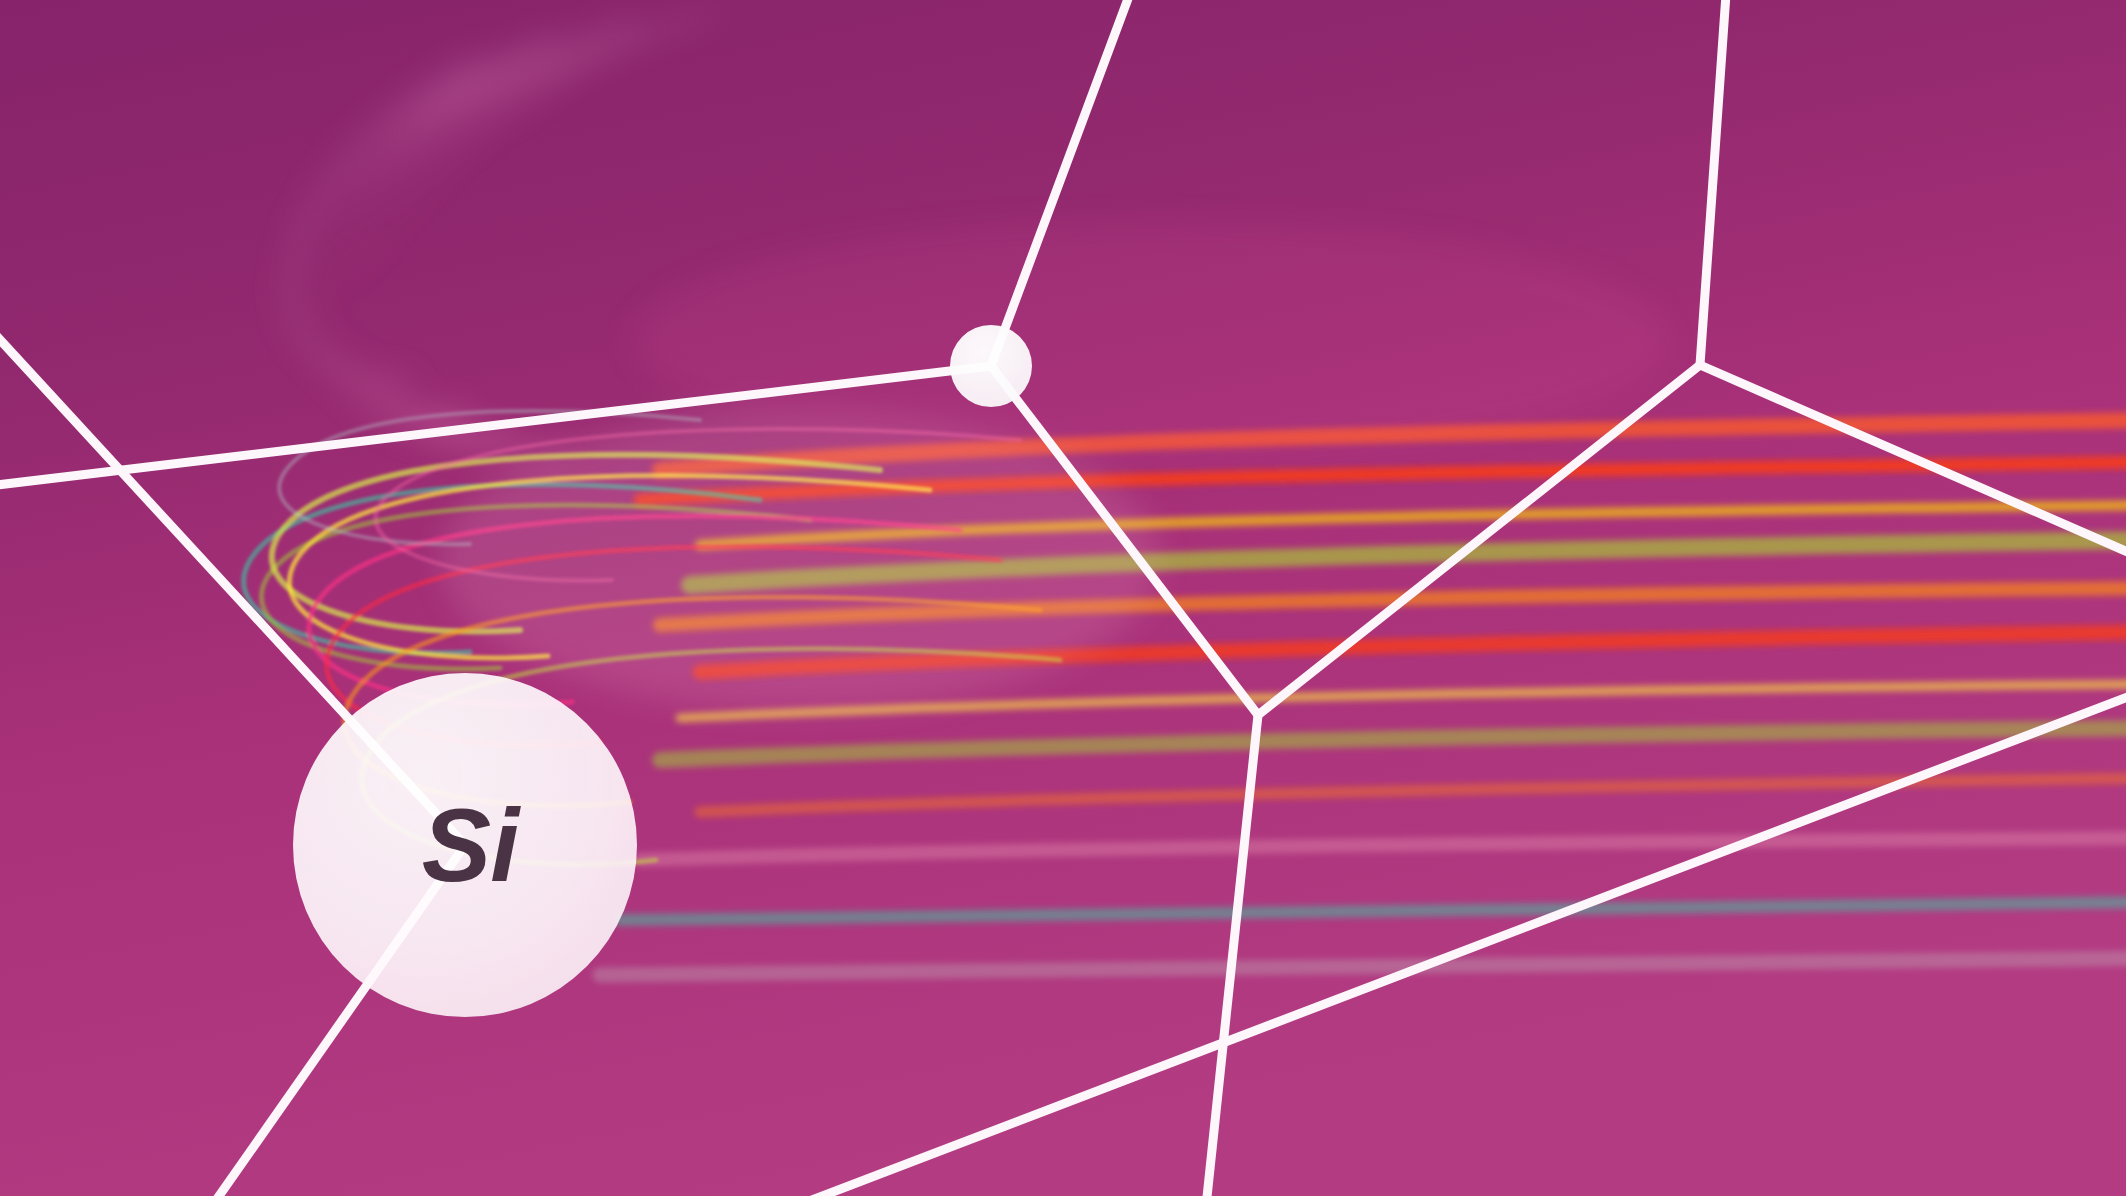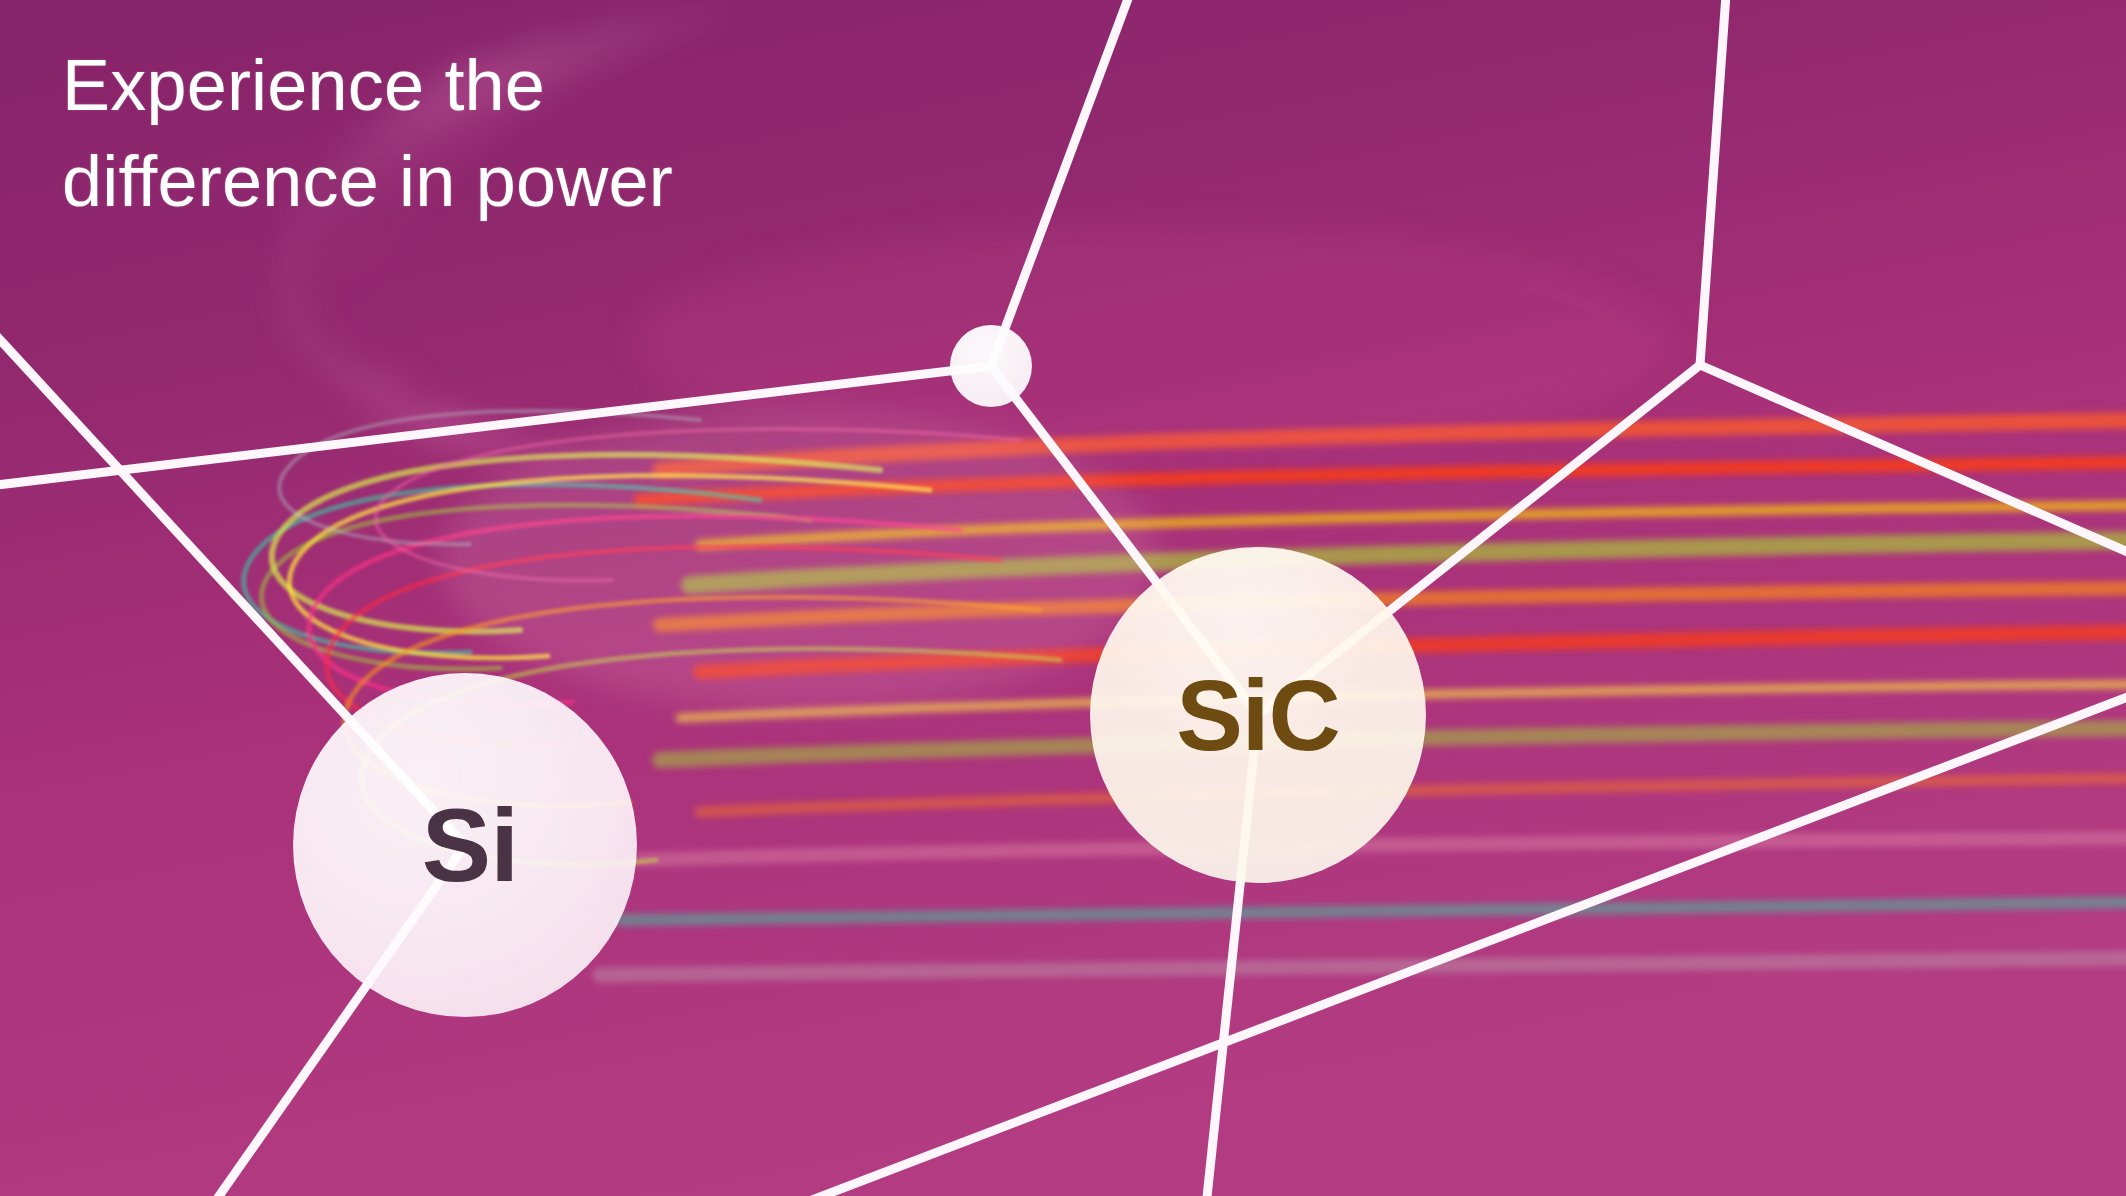--- a/index.html
+++ b/index.html
@@ -212,27 +212,22 @@
         <line x1="1258" y1="715" x2="1700" y2="365"></line>
         <line x1="1700" y1="365" x2="1727" y2="-20"></line>
         <line x1="1700" y1="365" x2="2146" y2="560"></line>
         <line x1="1258" y1="715" x2="1205" y2="1216"></line>
         <line x1="-20" y1="318" x2="465" y2="845"></line>
         <line x1="465" y1="845" x2="205" y2="1216"></line>
         <line x1="770" y1="1216" x2="2146" y2="690"></line>
       </g>
   </svg>
 
-  <div class="headline">Experience the
-difference in power</div>
 
   <div class="node" id="node-dot" style="left: 950px; top: 325px; width: 82px; height: 82px;"></div>
 
   <div class="node" id="node-si" style="left: 293px; top: 673px; width: 344px; height: 344px;">
-    <span class="lbl" style="color: rgb(74, 51, 68);">Si</span>
+    <span class="lbl" style="color: rgb(74, 51, 68); font-style: italic;">Si</span>
   </div>
 
-  <div class="node" id="node-sic" style="left: 1090px; top: 547px; width: 336px; height: 336px;">
-    <span class="lbl" style="color: rgb(109, 75, 17);">SiC</span>
-  </div>
 
 
 </div>
 
 </body></html>

